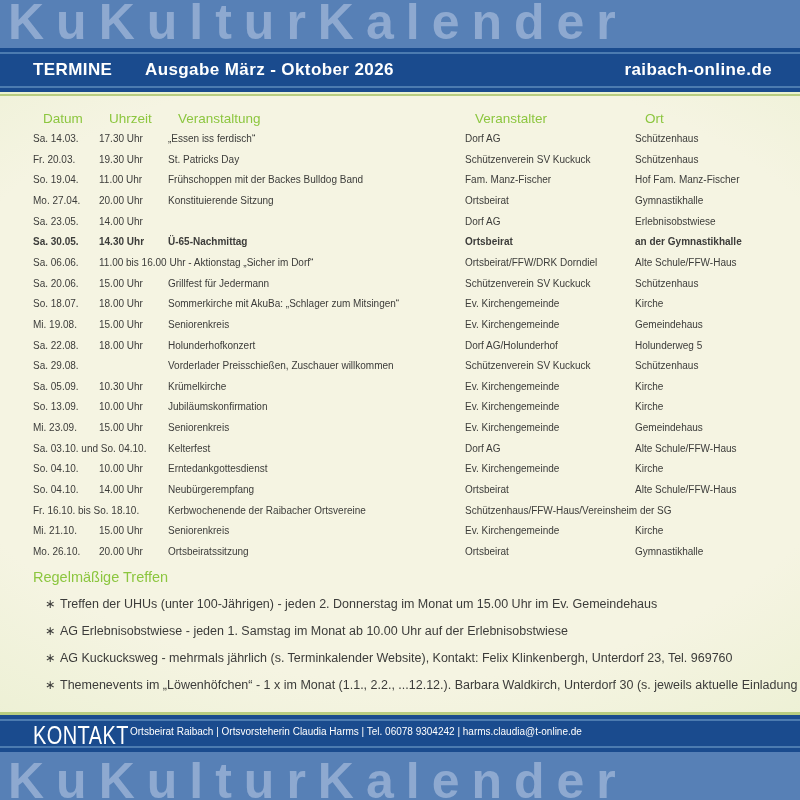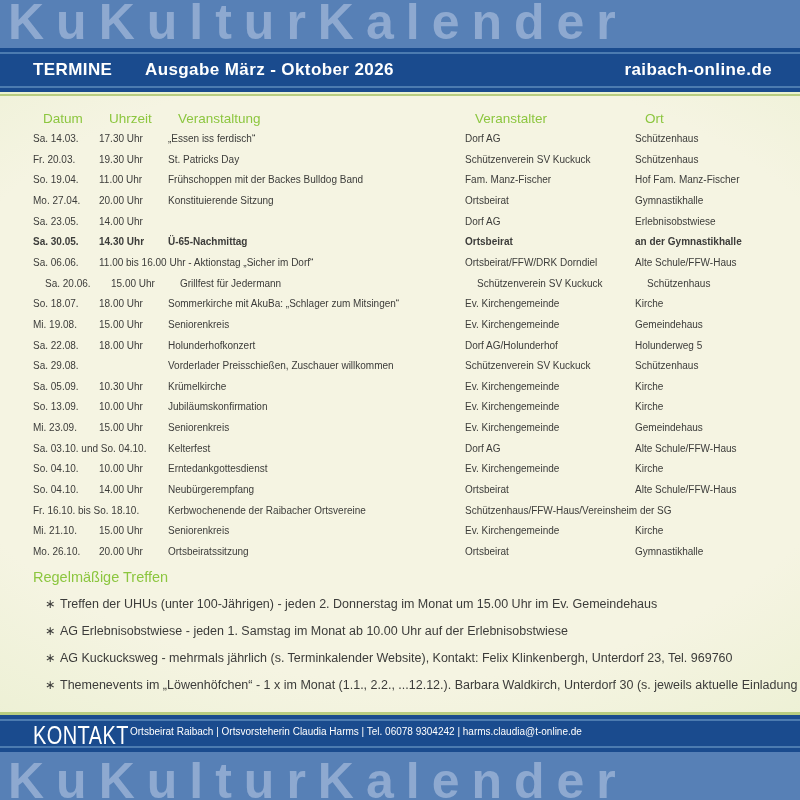--- a/index.html
+++ b/index.html
@@ -128,21 +128,21 @@
             <span class="cell c-veranstaltung">Ü-65-Nachmittag</span>
             <span class="cell c-veranstalter">Ortsbeirat</span>
             <span class="cell c-ort">an der Gymnastikhalle</span>
           </div>
           <div class="row" style="top: 124px;">
             <span class="cell c-datum">Sa. 06.06.</span>
             <span class="cell c-uhrzeit">11.00 bis 16.00 Uhr - Aktionstag „Sicher im Dorf“</span>
             <span class="cell c-veranstalter">Ortsbeirat/FFW/DRK Dorndiel</span>
             <span class="cell c-ort">Alte Schule/FFW-Haus</span>
           </div>
-          <div class="row" style="top: 145px; margin-left: 12px;">
+          <div class="row" style="top: 145px;">
             <span class="cell c-datum">Sa. 20.06.</span>
             <span class="cell c-uhrzeit">15.00 Uhr</span>
             <span class="cell c-veranstaltung">Grillfest für Jedermann</span>
             <span class="cell c-veranstalter">Schützenverein SV Kuckuck</span>
             <span class="cell c-ort">Schützenhaus</span>
           </div>
           <div class="row" style="top: 165px;">
             <span class="cell c-datum">So. 18.07.</span>
             <span class="cell c-uhrzeit">18.00 Uhr</span>
             <span class="cell c-veranstaltung">Sommerkirche mit AkuBa: „Schlager zum Mitsingen“</span>

